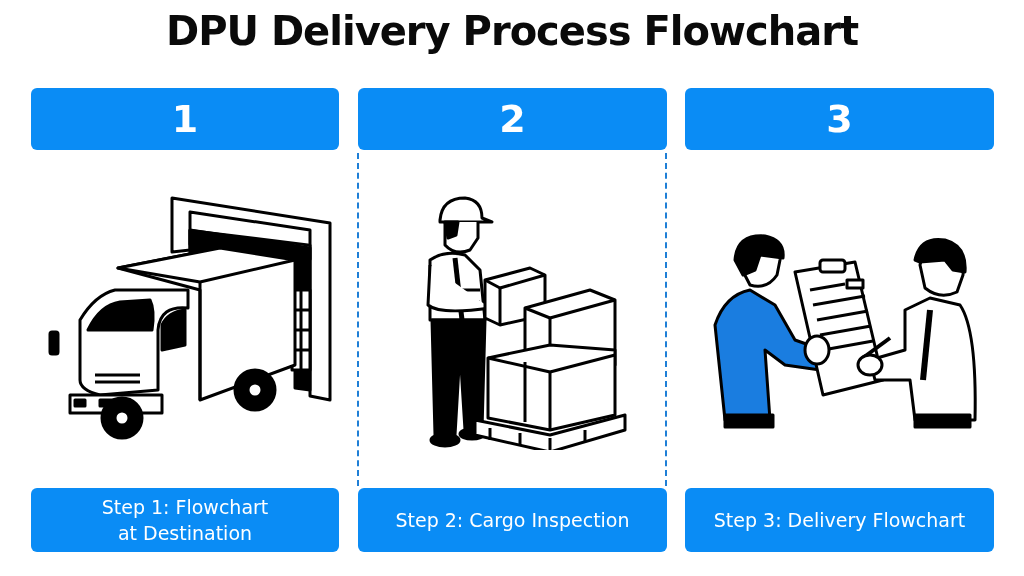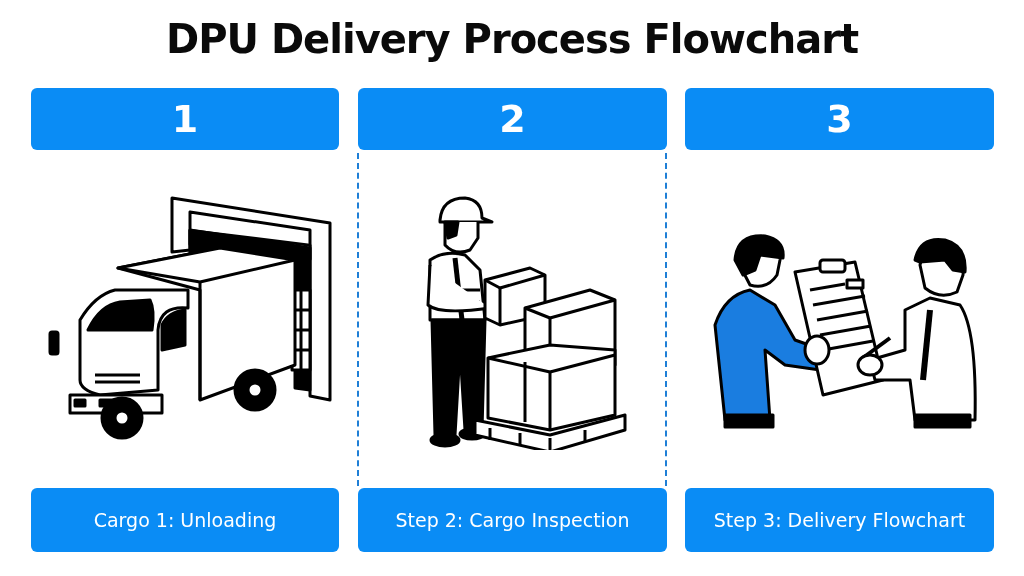--- a/index.html
+++ b/index.html
@@ -1,17 +1,17 @@
 <!DOCTYPE html>
 <html><head>
 <meta charset="utf-8">
 <style>
   html, body { margin:0; padding:0; }
   body { width:1024px; height:576px; background:#ffffff; position:relative; overflow:hidden; font-family:"Liberation Sans", sans-serif; }
-  .title { position:absolute; left:0; top:16px; width:1024px; text-align:center; font-family:"DejaVu Sans", sans-serif; font-weight:bold; font-size:40px; color:#0a0a0a; letter-spacing:-1px; }
+  .title { position:absolute; left:0; top:8px; width:1024px; text-align:center; font-family:"DejaVu Sans", sans-serif; font-weight:bold; font-size:40px; color:#0a0a0a; letter-spacing:-1px; }
   .numbox { position:absolute; top:88px; height:62px; background:#0a8cf5; border-radius:6px; color:#fff; display:flex; align-items:center; justify-content:center; font-family:"DejaVu Sans", sans-serif; font-weight:bold; font-size:38px; }
   .labelbox { position:absolute; top:488px; height:64px; background:#0a8cf5; border-radius:6px; color:#fff; display:flex; align-items:center; justify-content:center; text-align:center; font-family:"DejaVu Sans", sans-serif; font-size:19px; line-height:26px; }
   .c1 { left:31px; width:308px; }
   .c2 { left:358px; width:309px; }
   .c3 { left:685px; width:309px; }
   .dash { position:absolute; top:153px; height:333px; width:0; border-left:2px dashed #1f7fd6; }
   .illus { position:absolute; }
 </style>
 </head>
 <body>
@@ -130,21 +130,22 @@
   <path d="M200,80 L225,68 L255,75 Q272,100 270,190 L210,190 L205,150 L170,150 L165,130 L200,120 Z" fill="#fff"></path>
   <line x1="225" y1="80" x2="218" y2="150" stroke-width="6"></line>
   <rect x="210" y="185" width="55" height="12" fill="#000"></rect>
 
   <line x1="155" y1="130" x2="185" y2="108" stroke-width="4"></line>
   <ellipse cx="165" cy="135" rx="12" ry="10" fill="#fff"></ellipse>
 </svg>
 
 <div class="labelbox c1">
   <div>
-    <div>Cargo 1: Unloading</div>
+    <div>Step 1: Flowchart</div>
+    <div>at Destination</div>
   </div>
 </div>
 <div class="labelbox c2">
   <div>Step 2: Cargo Inspection</div>
 </div>
 <div class="labelbox c3">
   <div>Step 3: Delivery Flowchart</div>
 </div>
 
 </body></html>

